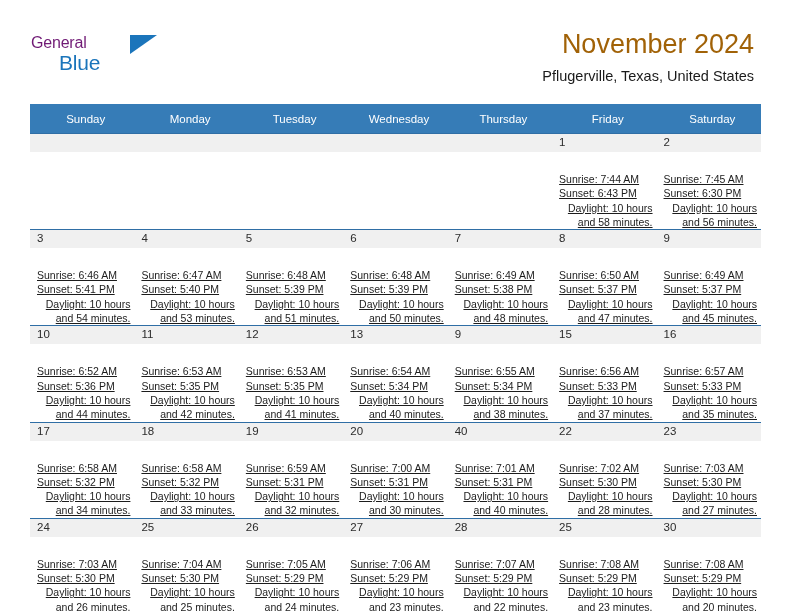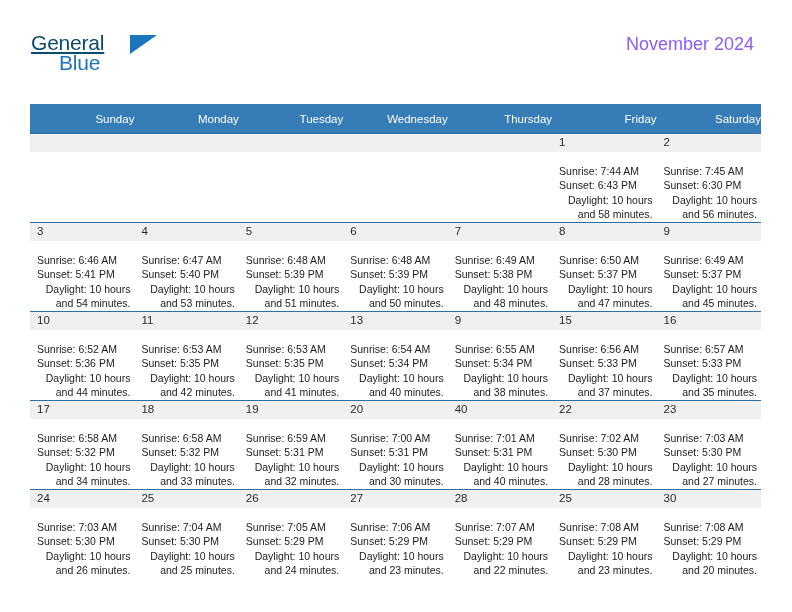--- a/index.html
+++ b/index.html
@@ -30,26 +30,25 @@
     box-sizing: border-box;
   }
   .logo {
     position: absolute;
     left: 31px;
     top: 32px;
     width: 180px;
     height: 50px;
   }
   .logo-general {
-    font-size: 21px;
+    font-size: 16px;
     letter-spacing: -0.2px;
-    color: #0c4a6e;
+    color: #701a75;
     line-height: 22px;
     display: block;
-    text-decoration: underline;
   }
   .logo-blue {
     font-size: 21px;
     letter-spacing: -0.2px;
     color: #1b75bb;
     line-height: 21px;
     display: block;
     margin-left: 28px;
     margin-top: -2px;
   }
@@ -62,22 +61,22 @@
     border-left: 27px solid #1b75bb;
     border-bottom: 19px solid transparent;
   }
   .titles {
     position: absolute;
     right: 38px;
     top: 28px;
     text-align: right;
   }
   .cal-title {
-    font-size: 18px;
-    color: #8b5cf6;
+    font-size: 27px;
+    color: #a16207;
     line-height: 32px;
     white-space: nowrap;
   }
   .cal-sub {
     font-size: 14.5px;
     color: #1a1a1a;
     line-height: 20px;
     margin-top: 6px;
     white-space: nowrap;
   }
@@ -92,21 +91,21 @@
   table.cal {
     border-collapse: collapse;
     width: 731px;
     table-layout: fixed;
   }
   table.cal th {
     background: #367cb7;
     color: #ffffff;
     font-size: 11.5px;
     font-weight: normal;
-    text-align: right;
+    text-align: center;
     padding: 5px 0 5px 7px;
     height: 19px;
     vertical-align: middle;
   }
   table.cal td {
     vertical-align: top;
     padding: 0;
     border-top: 1px solid #2f6ea5;
     height: 89px;
     box-sizing: border-box;
@@ -119,24 +118,25 @@
     height: 18px;
     padding: 2px 0 1px 7px;
     font-size: 11.5px;
     color: #2b2b2b;
     box-sizing: border-box;
   }
   .daynum-strip.empty {
     background: #f0f0f0;
   }
   .cell-body {
-    padding: 12px 4px 0 7px;
+    padding: 20px 4px 0 7px;
     font-size: 10.5px;
     line-height: 14.3px;
     color: #1c1c1c;
+    text-decoration: underline;
   }
   .cell-body div {
     white-space: nowrap;
   }
   .cell-body .daylight {
     white-space: normal;
     text-align: right;
   }
   td.blank .cell-body { visibility: hidden; }
 </style>
@@ -148,20 +148,21 @@
   <div class="top">
 
     <div class="logo">
       <span class="logo-general">General</span>
       <span class="logo-tri"></span>
       <span class="logo-blue">Blue</span>
     </div>
 
     <div class="titles">
       <div class="cal-title">November 2024</div>
+      <div class="cal-sub">Pflugerville, Texas, United States</div>
     </div>
 
   </div>
 
   <div class="cal-wrap">
     <table class="cal">
       <thead>
         <tr>
           <th>Sunday</th>
           <th>Monday</th>

